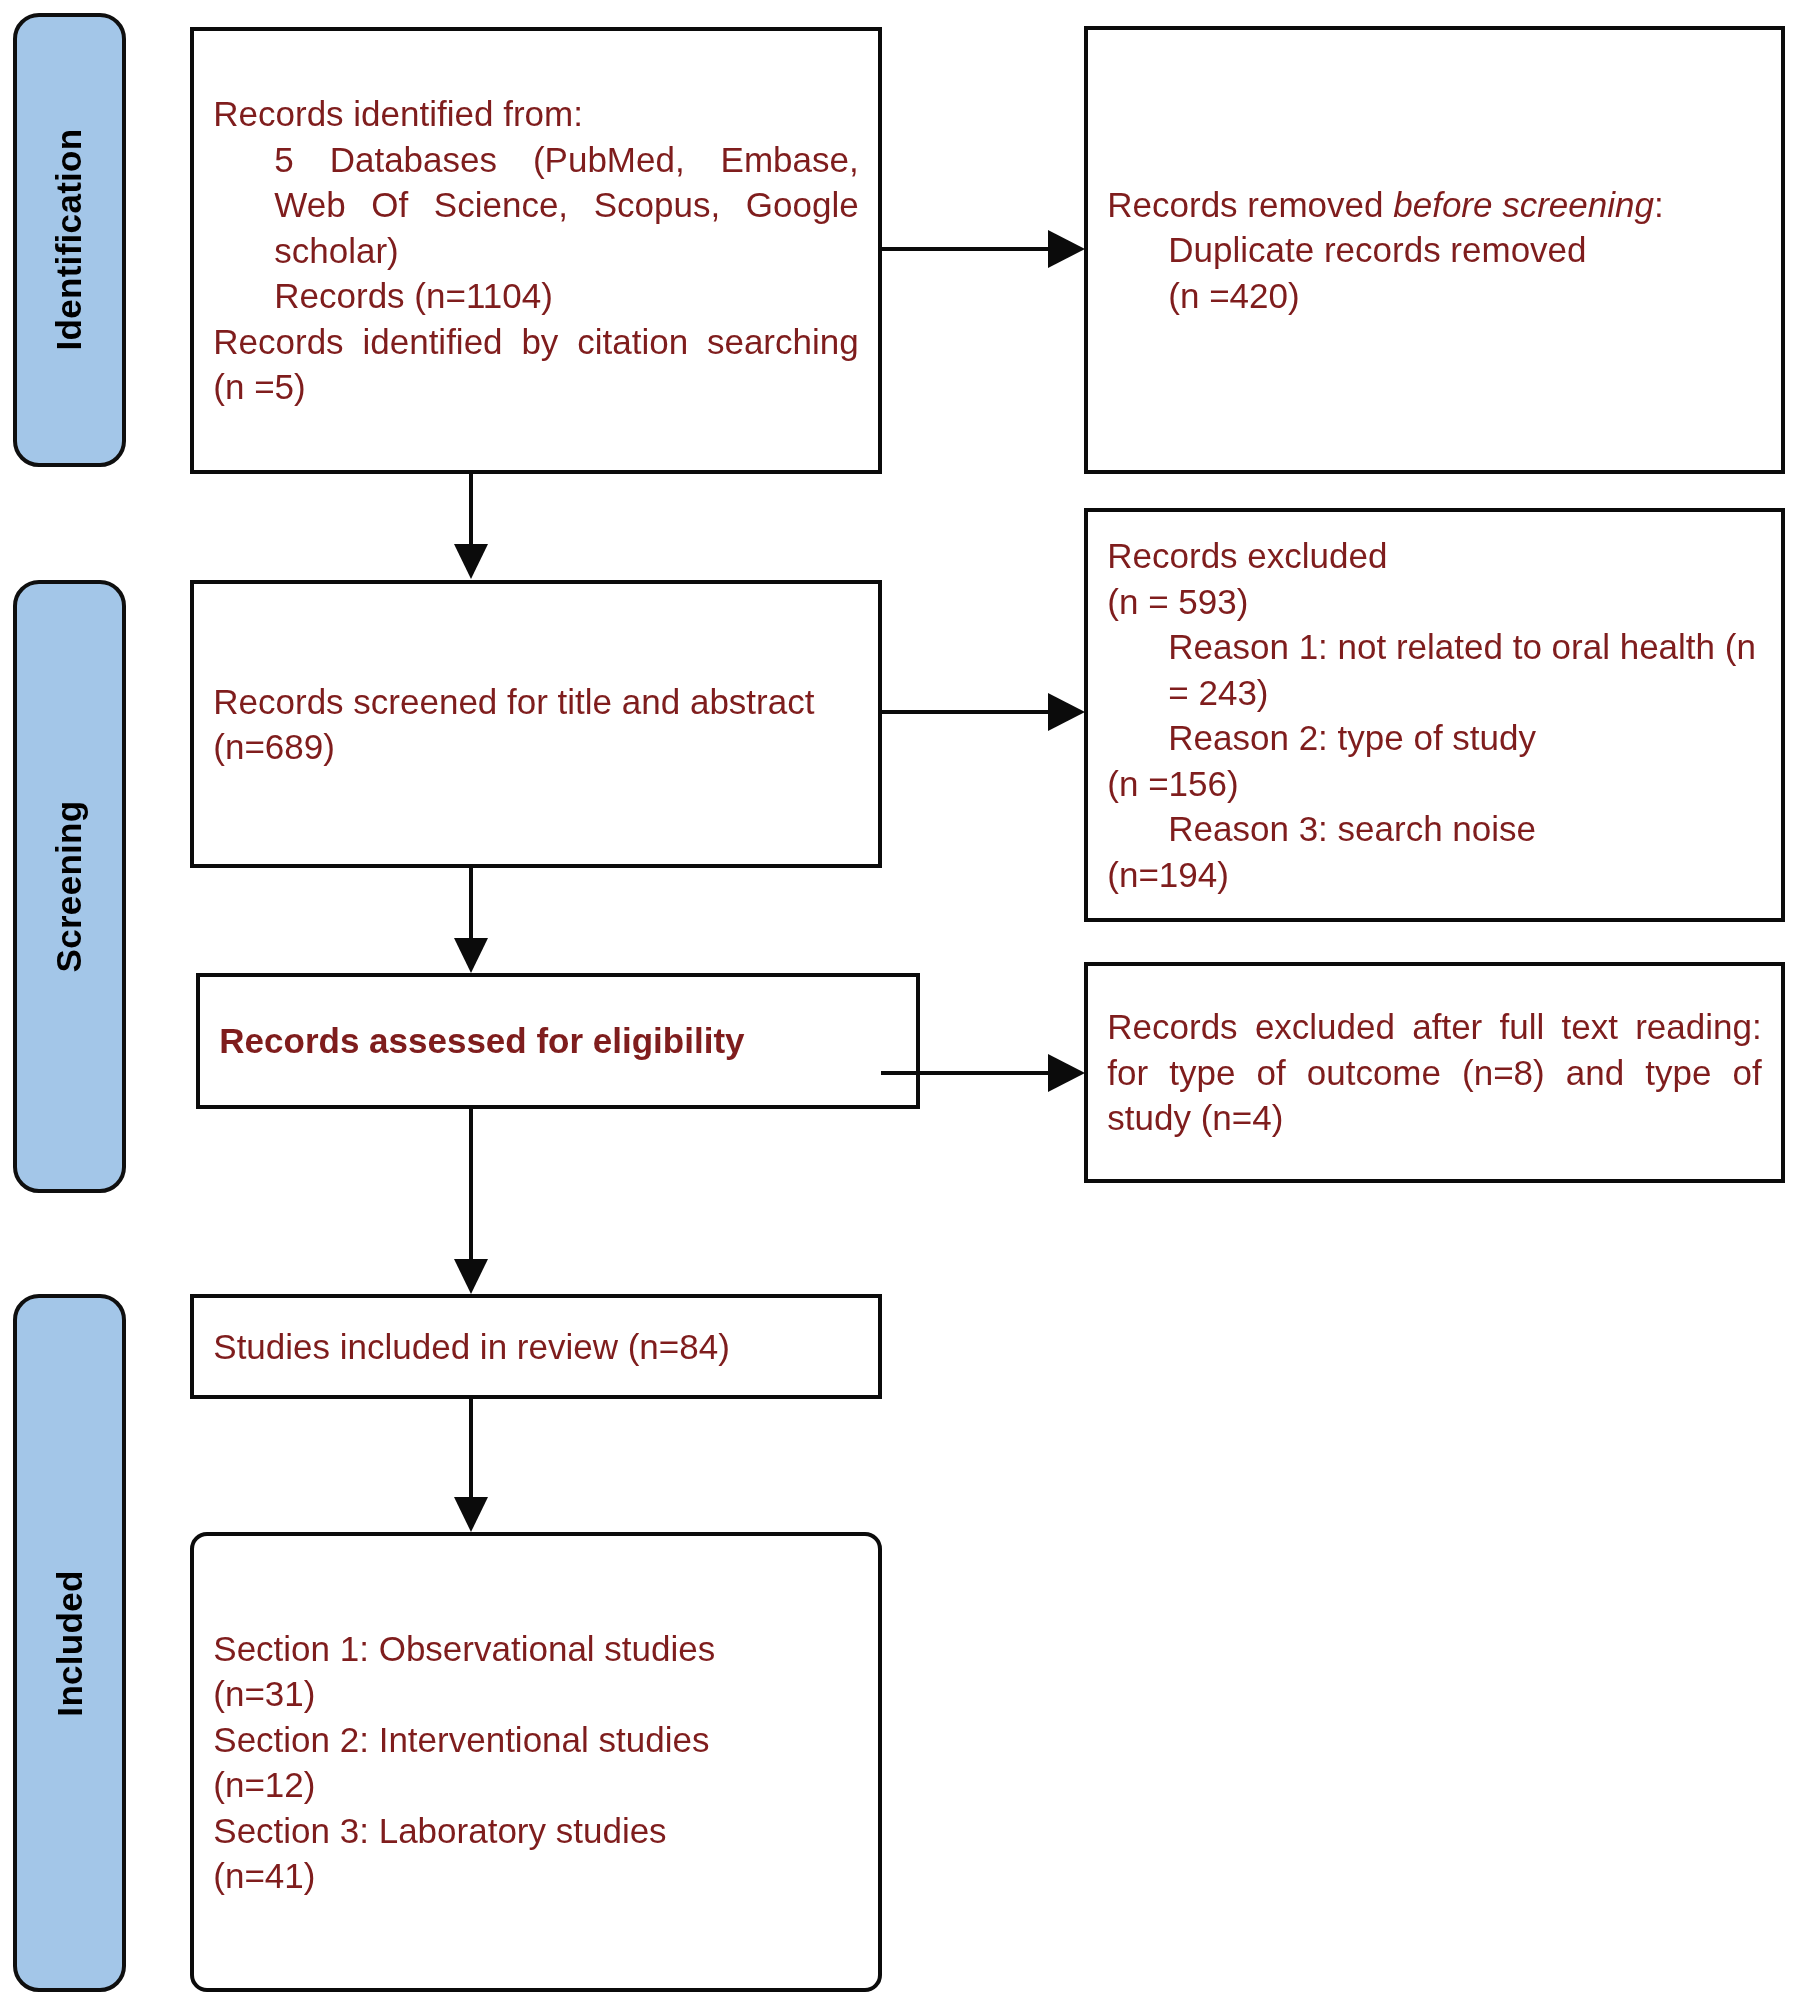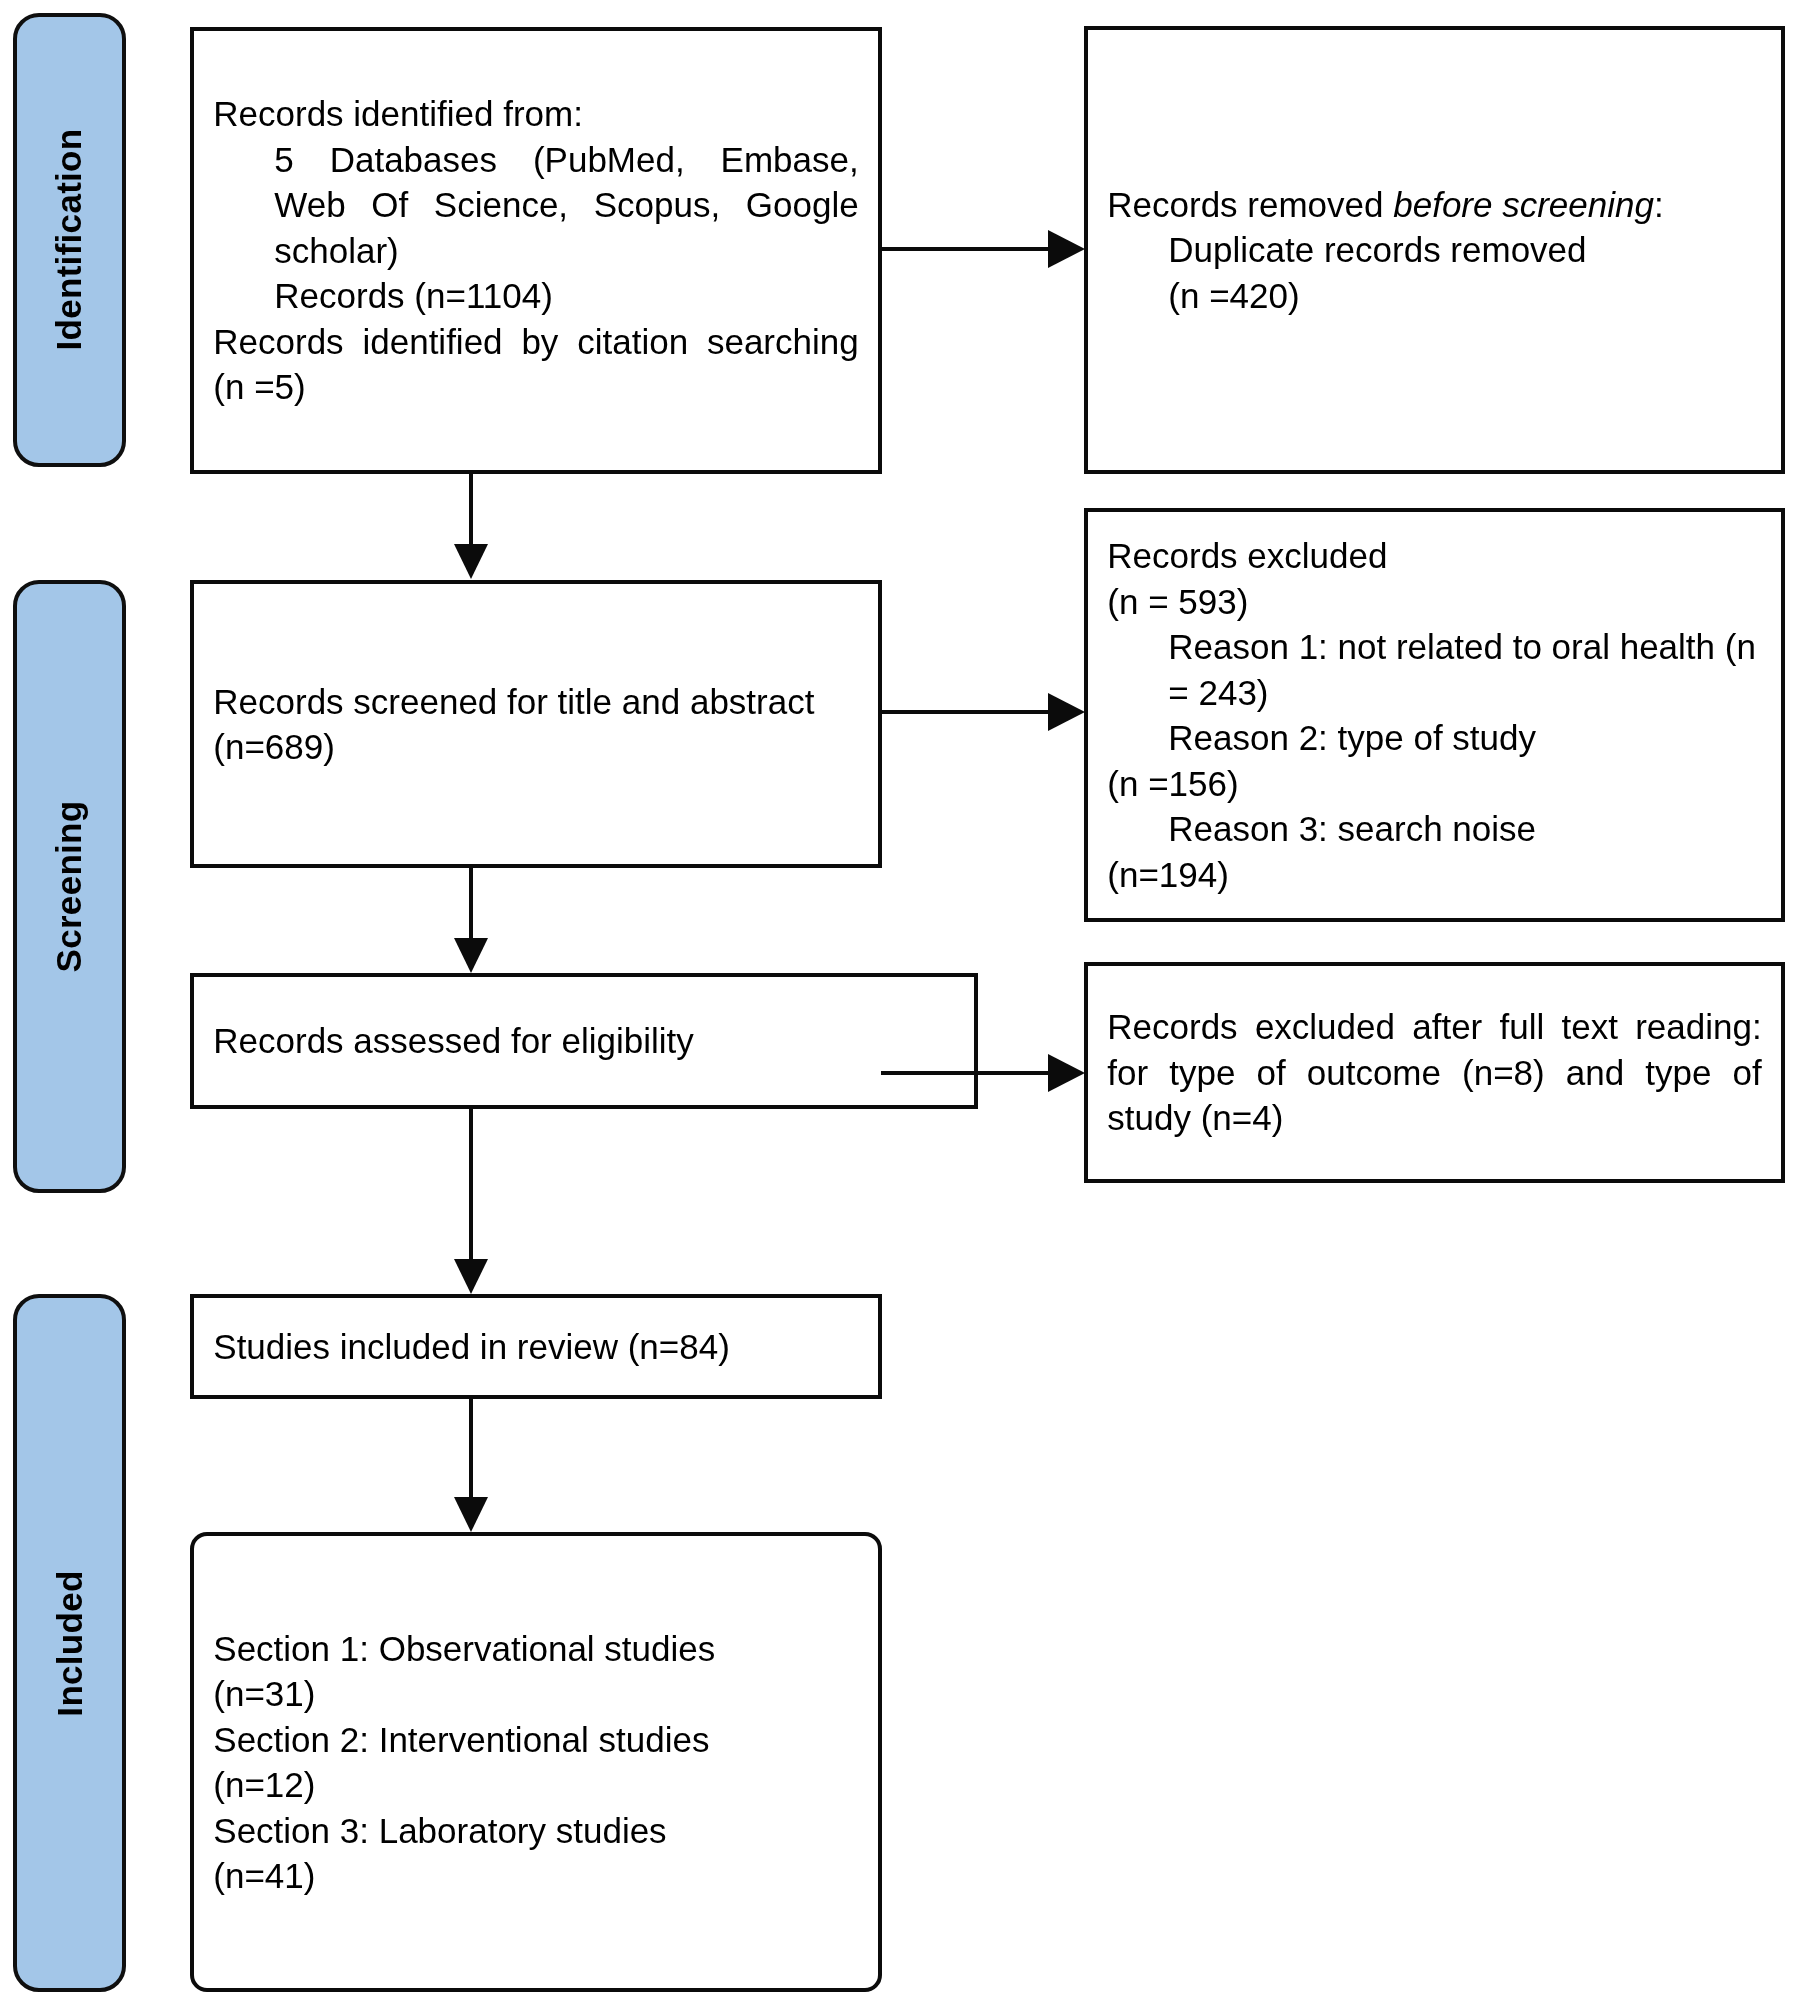--- a/index.html
+++ b/index.html
@@ -44,21 +44,21 @@
     border:4px solid #0b0b0b;
     box-sizing:border-box;
     display:flex;
     flex-direction:column;
     justify-content:center;
     padding:0 19.3px;
   }
   .box .txt{
     font-size:35px;
     line-height:1.30;
-    color:#000000;
+    color:#7f1d1d;
     text-align:justify;
     text-justify:inter-word;
   }
   .box .txt p{margin:0;}
   .box .txt .ind{display:block;padding-left:61px;}
   .box .txt .it{font-style:italic;}
   .nojust .txt{text-align:left;}
 
   
   .vline{
@@ -132,21 +132,21 @@
       <p>Records excluded</p>
       <p>(n = 593)</p>
       <p class="ind">Reason 1: not related to oral health (n = 243)</p>
       <p class="ind">Reason 2: type of study</p>
       <p>(n =156)</p>
       <p class="ind">Reason 3: search noise</p>
       <p>(n=194)</p>
     </div>
   </div>
 
-  <div class="box nojust" style="left:190px; top:973px; width:788px; height:136px;">
+  <div class="box nojust" style="left:196px; top:973px; width:724px; height:136px;font-weight:bold;">
     <div class="txt">
       <p>Records assessed for eligibility</p>
     </div>
   </div>
 
   <div class="box" style="left:1084px; top:962px; width:701px; height:221px;">
     <div class="txt">
       <p>Records excluded after full text reading: for type of outcome (n=8) and type of study (n=4)</p>
     </div>
   </div>

